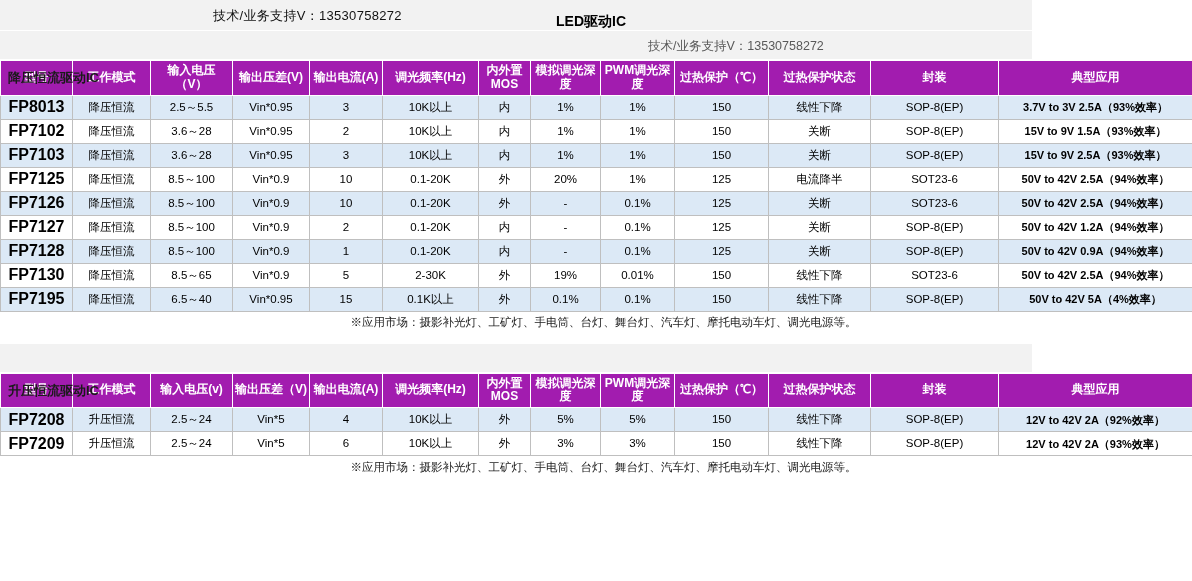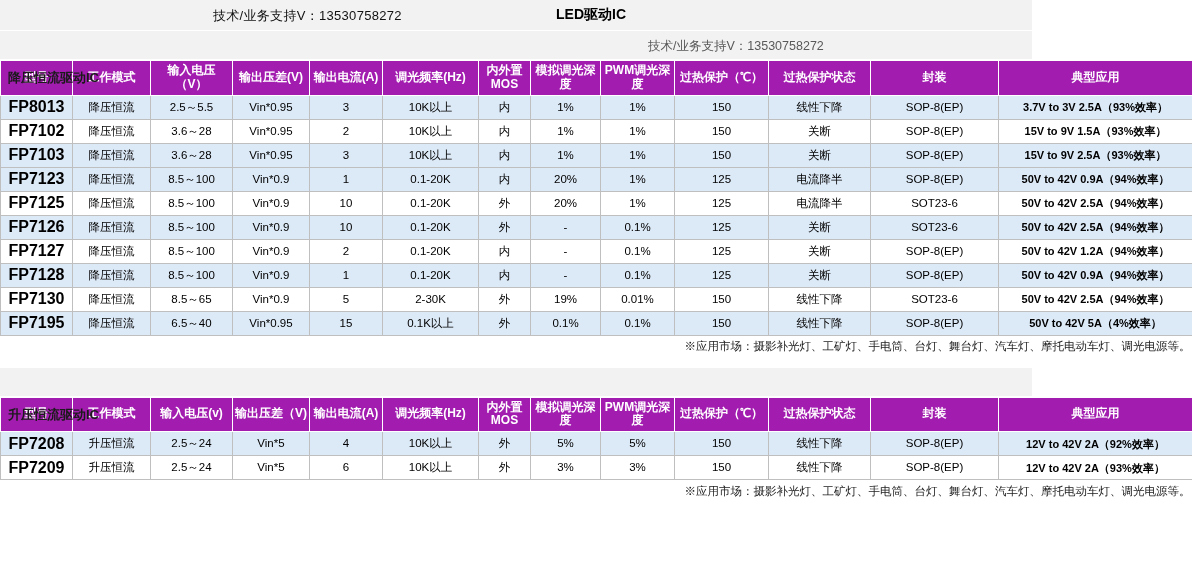--- a/index.html
+++ b/index.html
@@ -31,21 +31,21 @@
     position: absolute;
     left: 213px;
     top: 7px;
     font-size: 13px;
     color: #111;
     letter-spacing: .3px;
   }
   .topbar .maintitle {
     position: absolute;
     left: 556px;
-    top: 6px;
+    top: 13px;
     font-size: 14px;
     font-weight: bold;
     color: #000;
     text-align: right;
   }
   
   .section-head {
     height: 28px;
     background: #f2f2f2;
     position: relative;
@@ -104,21 +104,21 @@
     font-size: 11px;
     font-weight: bold;
   }
   .note-row td {
     background: #ffffff;
     border: none;
     border-top: 1px solid #bfbfbf;
     font-size: 11.5px;
     height: 22px;
     color: #222;
-    text-align: right;
+    text-align: center;
     padding-left: 16px;
   }
   .spacer {
     height: 10px;
     background: #ffffff;
   }
   
   col.c-model   { width: 72px; }
   col.c-mode    { width: 78px; }
   col.c-vin     { width: 82px; }
@@ -220,35 +220,20 @@
         <td>3</td>
         <td>10K以上</td>
         <td>内</td>
         <td>1%</td>
         <td>1%</td>
         <td>150</td>
         <td>关断</td>
         <td>SOP-8(EP)</td>
         <td class="app">15V to 9V 2.5A（93%效率）</td>
       </tr>
-      <tr class="odd">
-        <td class="model">FP7123</td>
-        <td>降压恒流</td>
-        <td>8.5～100</td>
-        <td>Vin*0.9</td>
-        <td>1</td>
-        <td>0.1-20K</td>
-        <td>内</td>
-        <td>20%</td>
-        <td>1%</td>
-        <td>125</td>
-        <td>电流降半</td>
-        <td>SOP-8(EP)</td>
-        <td class="app">50V to 42V 0.9A（94%效率）</td>
-      </tr>
       <tr class="even">
         <td class="model">FP7125</td>
         <td>降压恒流</td>
         <td>8.5～100</td>
         <td>Vin*0.9</td>
         <td>10</td>
         <td>0.1-20K</td>
         <td>外</td>
         <td>20%</td>
         <td>1%</td>

